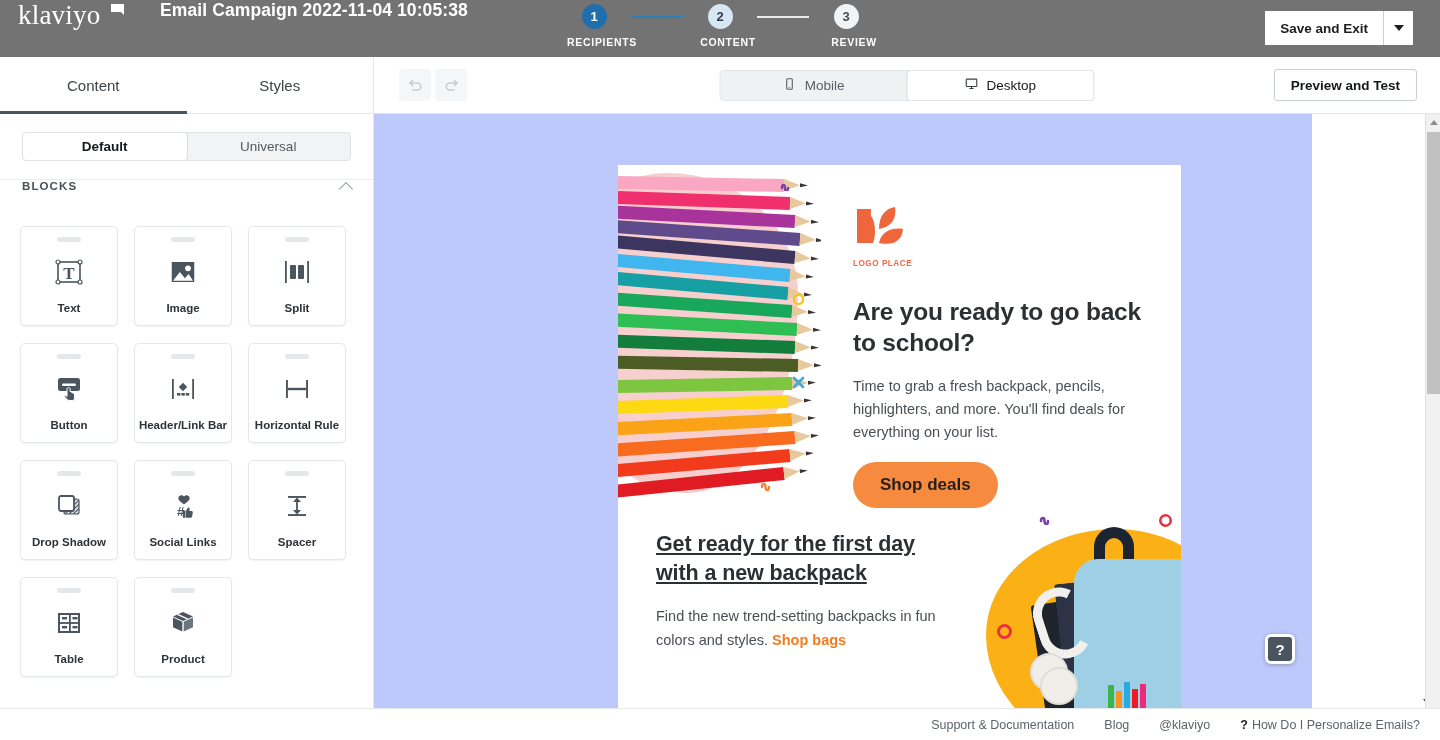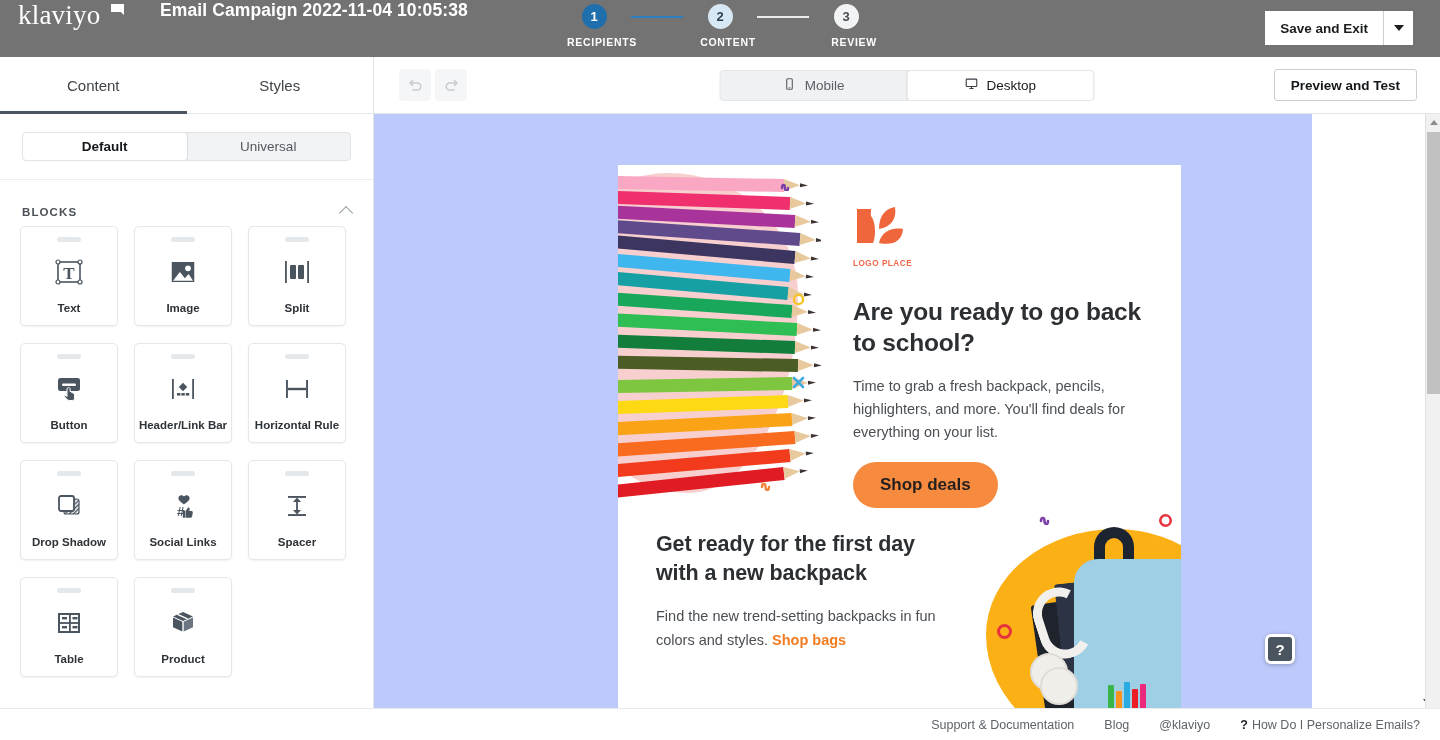--- a/index.html
+++ b/index.html
@@ -97,21 +97,21 @@
   .seg {
     flex: 1; display: flex; align-items: center; justify-content: center;
     font-size: 13.5px; color: #53585e; cursor: pointer;
   }
   .seg.sel {
     background: #fff; color: #15181b; font-weight: bold;
     border-radius: 3px; box-shadow: 0 0 0 1px #d9dde0;
   }
   .blocks-head {
     border-top: 1px solid #eceff1;
-    height: 39px; display: flex; align-items: flex-end;
+    height: 39px; display: flex; align-items: flex-start;
     padding: 0 22px; justify-content: space-between;
   }
   .blocks-title {
     font-size: 11.5px; font-weight: bold; color: #4b5157; letter-spacing: 1.1px;
   }
   .chev-up {
     width: 10px; height: 10px; border-left: 1.6px solid #97a0a8;
     border-top: 1.6px solid #97a0a8; transform: rotate(45deg);
     margin-top: 4px;
   }
@@ -226,21 +226,21 @@
     font-size: 17px; font-weight: bold;
     padding: 13px 27px; border-radius: 26px;
     border: none; cursor: pointer; font-family: inherit;
   }
 
   
   .sec2 { display: flex; height: 220px; }
   .sec2-txt { flex: 1; padding: 25px 22px 0 38px; }
   .sec2-h2 {
     font-size: 21.5px; font-weight: bold; color: #2c3033;
-    line-height: 29px; letter-spacing: -.1px;
+    line-height: 29px; letter-spacing: -.1px; text-decoration: underline;
   }
   .sec2-p { margin-top: 16px; font-size: 14.5px; color: #4a4f54; line-height: 24px; }
   .shop-link { color: #f47c20; font-weight: bold; cursor: pointer; }
   .sec2-img { width: 203px; position: relative; overflow: hidden; }
   .yellow-blob {
     position: absolute; left: 8px; top: 24px; width: 250px; height: 230px;
     background: #fbb016; border-radius: 52% 48% 40% 60% / 46% 44% 56% 54%;
   }
   .backpack {
     position: absolute; left: 96px; top: 54px; width: 130px; height: 170px;

